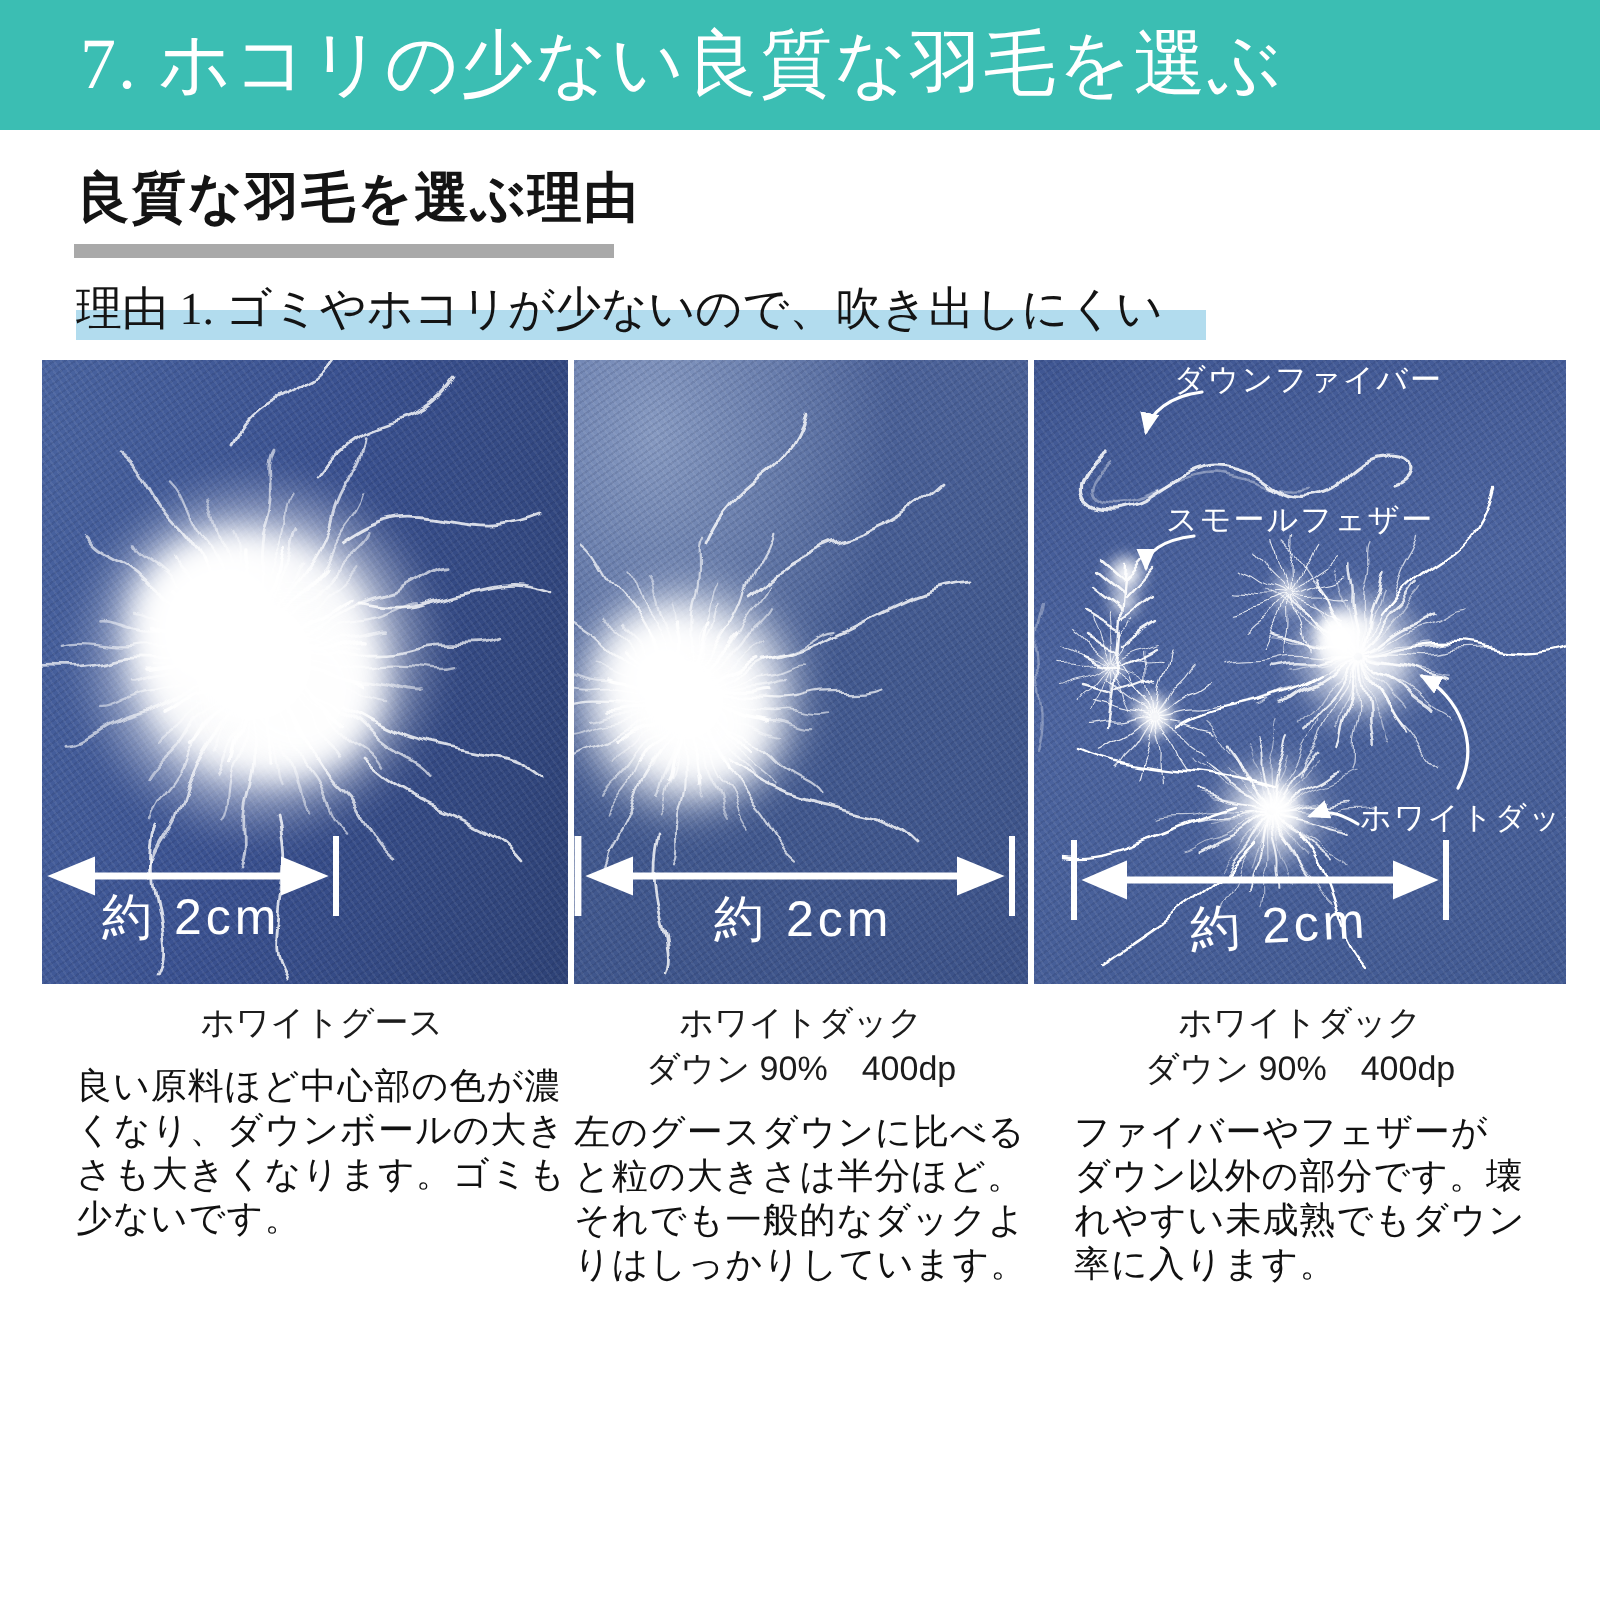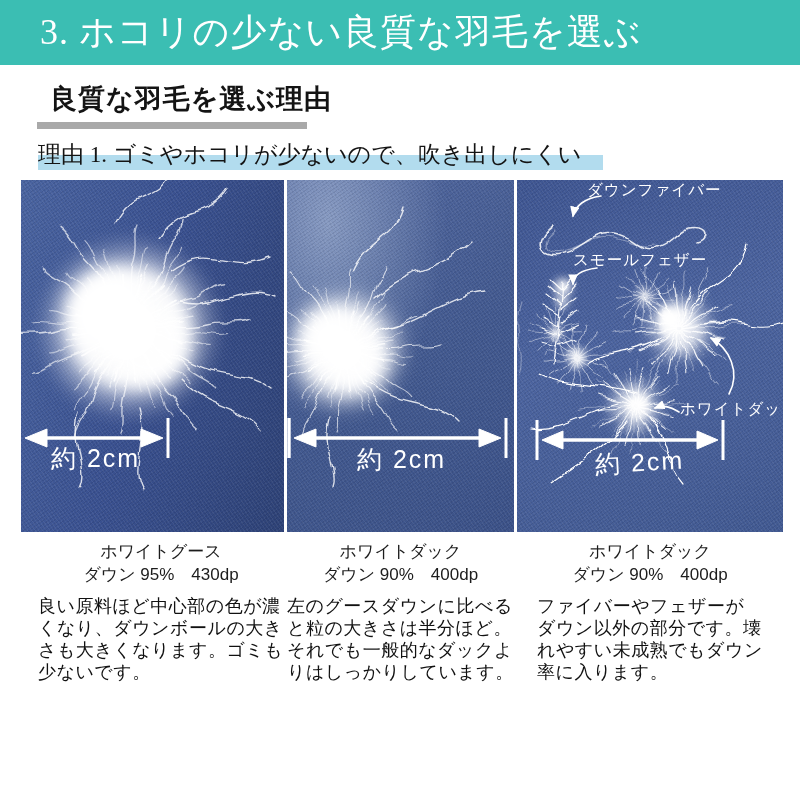--- a/index.html
+++ b/index.html
@@ -4,30 +4,30 @@
 <style>
   html,body{margin:0;padding:0;background:#fff;}
   body{width:800px;height:800px;overflow:hidden;font-family:"Liberation Sans",sans-serif;}
   .page{position:relative;width:800px;height:800px;background:#fff;}
 
   
   .band{height:65px;background:#3bbeb3;display:flex;align-items:center;padding-left:40px;box-sizing:border-box;}
   .band-title{font-family:"Liberation Serif",serif;font-size:36px;color:#ffffff;letter-spacing:1px;}
 
   
-  .sec-heading{margin:16px 0 0 50px;font-family:"Liberation Serif",serif;font-size:27px;font-weight:600;color:#141414;letter-spacing:1px;}
+  .sec-heading{margin:16px 0 0 38px;font-family:"Liberation Serif",serif;font-size:27px;font-weight:600;color:#141414;letter-spacing:1px;}
   .underbar{width:270px;height:7px;background:#a9a9a9;margin:5px 0 0 37px;}
   .reason{margin:9px 0 0 38px;font-family:"Liberation Serif",serif;font-size:23px;font-weight:500;color:#141414;line-height:34px;}
   .reason .hl{background:linear-gradient(transparent 47%, #b2dcee 47%);padding-right:22px;padding-bottom:3px;}
 
   .body-par{margin:17px 40px 0 40px;width:718px;font-size:21px;line-height:36px;letter-spacing:0.4px;color:#222;}
 
   
   .photos{display:grid;grid-template-columns:263px 227px 266px;gap:3px;margin:8px 0 0 21px;}
-  .photo{position:relative;height:352px;overflow:hidden;}
+  .photo{position:relative;height:312px;overflow:hidden;}
   .photo::before{content:"";position:absolute;inset:0;
      background:repeating-linear-gradient(55deg, rgba(255,255,255,.06) 0 1px, transparent 1px 3px),
                 repeating-linear-gradient(-35deg, rgba(8,16,48,.10) 0 1px, transparent 1px 3px);}
   .photo-1{background:linear-gradient(105deg,#4a64a0 0%,#3a5190 45%,#2e4276 100%);}
   .photo-2{background:radial-gradient(ellipse at 18% 12%, rgba(205,220,240,.45), transparent 45%),linear-gradient(150deg,#52689f 0%,#42598f 55%,#3c5288 100%);}
   .photo-3{background:linear-gradient(160deg,#3f5692 0%,#4c649f 45%,#425a92 100%);}
   .photo svg.art{position:absolute;inset:0;display:block;}
   .scale-label{position:absolute;color:#fff;font-size:25px;letter-spacing:2px;white-space:nowrap;}
   .ann{position:absolute;color:#fff;font-size:15.5px;letter-spacing:1px;white-space:nowrap;}
 
@@ -104,21 +104,21 @@
     </g>
     <marker id="arw" markerWidth="9" markerHeight="8" refX="6" refY="3" orient="auto">
       <path d="M0,0 L7,3 L0,6 Z" fill="#fff"></path>
     </marker>
   </defs>
 </svg>
 
 <div class="page">
 
   <header class="band">
-    <span class="band-title">3. ホコリの少ない良質な羽毛を選ぶ</span>
+    <span class="band-title">7. ホコリの少ない良質な羽毛を選ぶ</span>
   </header>
 
   <h2 class="sec-heading">良質な羽毛を選ぶ理由</h2>
   <div class="underbar"></div>
 
   <h3 class="reason"><span class="hl">理由 1. ゴミやホコリが少ないので、吹き出しにくい</span></h3>
 
 
   <div class="photos">
 
@@ -272,30 +272,29 @@
         </g>
         <g fill="#fff" stroke="#fff">
           <line x1="31" y1="260" x2="195" y2="260" stroke-width="3.4"></line>
           <path d="M46,251 L25,260 L46,269 Z"></path>
           <path d="M180,251 L201,260 L180,269 Z"></path>
           <line x1="20" y1="240" x2="20" y2="280" stroke-width="3"></line>
           <line x1="206" y1="240" x2="206" y2="280" stroke-width="3"></line>
         </g>
       </svg>
       <span class="ann" style="left:70px;top:0px">ダウンファイバー</span>
-      <span class="ann" style="left:56px;top:70px">スモールフェザー</span>
+      <span class="ann" style="left:66px;top:70px">スモールフェザー</span>
       <span class="ann" style="left:163px;top:219px">ホワイトダック</span>
       <span class="scale-label" style="left:78px;top:266px;transform:rotate(-3deg)">約 2cm</span>
     </figure>
   </div>
 
   <div class="captions">
     <div class="cap cap-1">
       <div class="cap-name">ホワイトグース</div>
-      <div class="cap-spec">ダウン 95%　430dp</div>
       <div class="cap-desc">良い原料ほど中心部の色が濃くなり、ダウンボールの大きさも大きくなります。ゴミも少ないです。</div>
     </div>
     <div class="cap cap-2">
       <div class="cap-name">ホワイトダック</div>
       <div class="cap-spec">ダウン 90%　400dp</div>
       <div class="cap-desc">左のグースダウンに比べると粒の大きさは半分ほど。それでも一般的なダックよりはしっかりしています。</div>
     </div>
     <div class="cap cap-3">
       <div class="cap-name">ホワイトダック</div>
       <div class="cap-spec">ダウン 90%　400dp</div>

